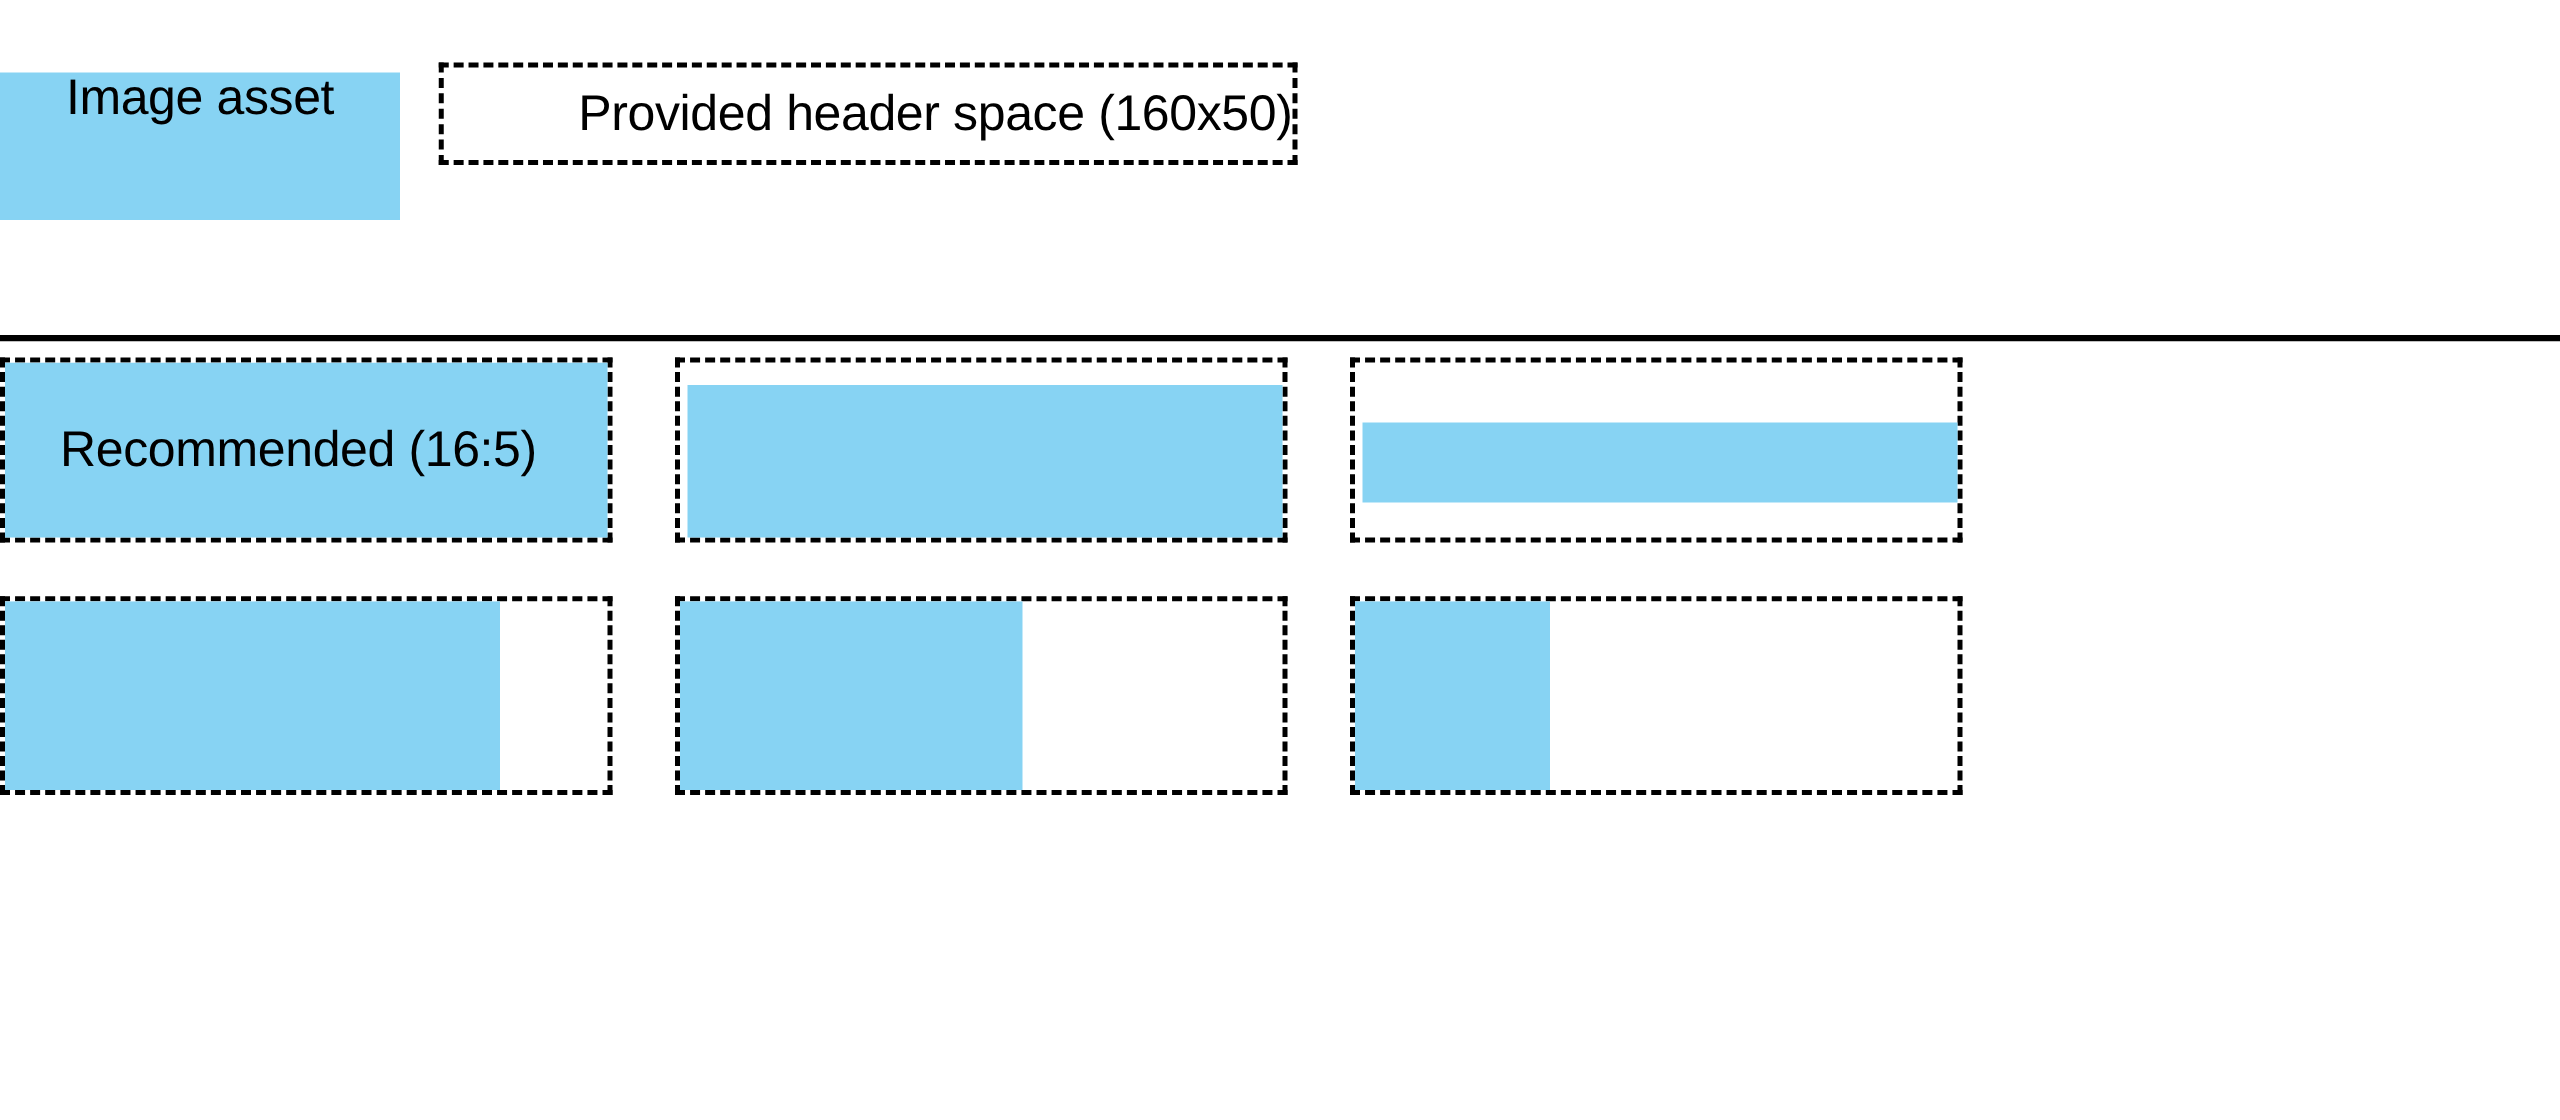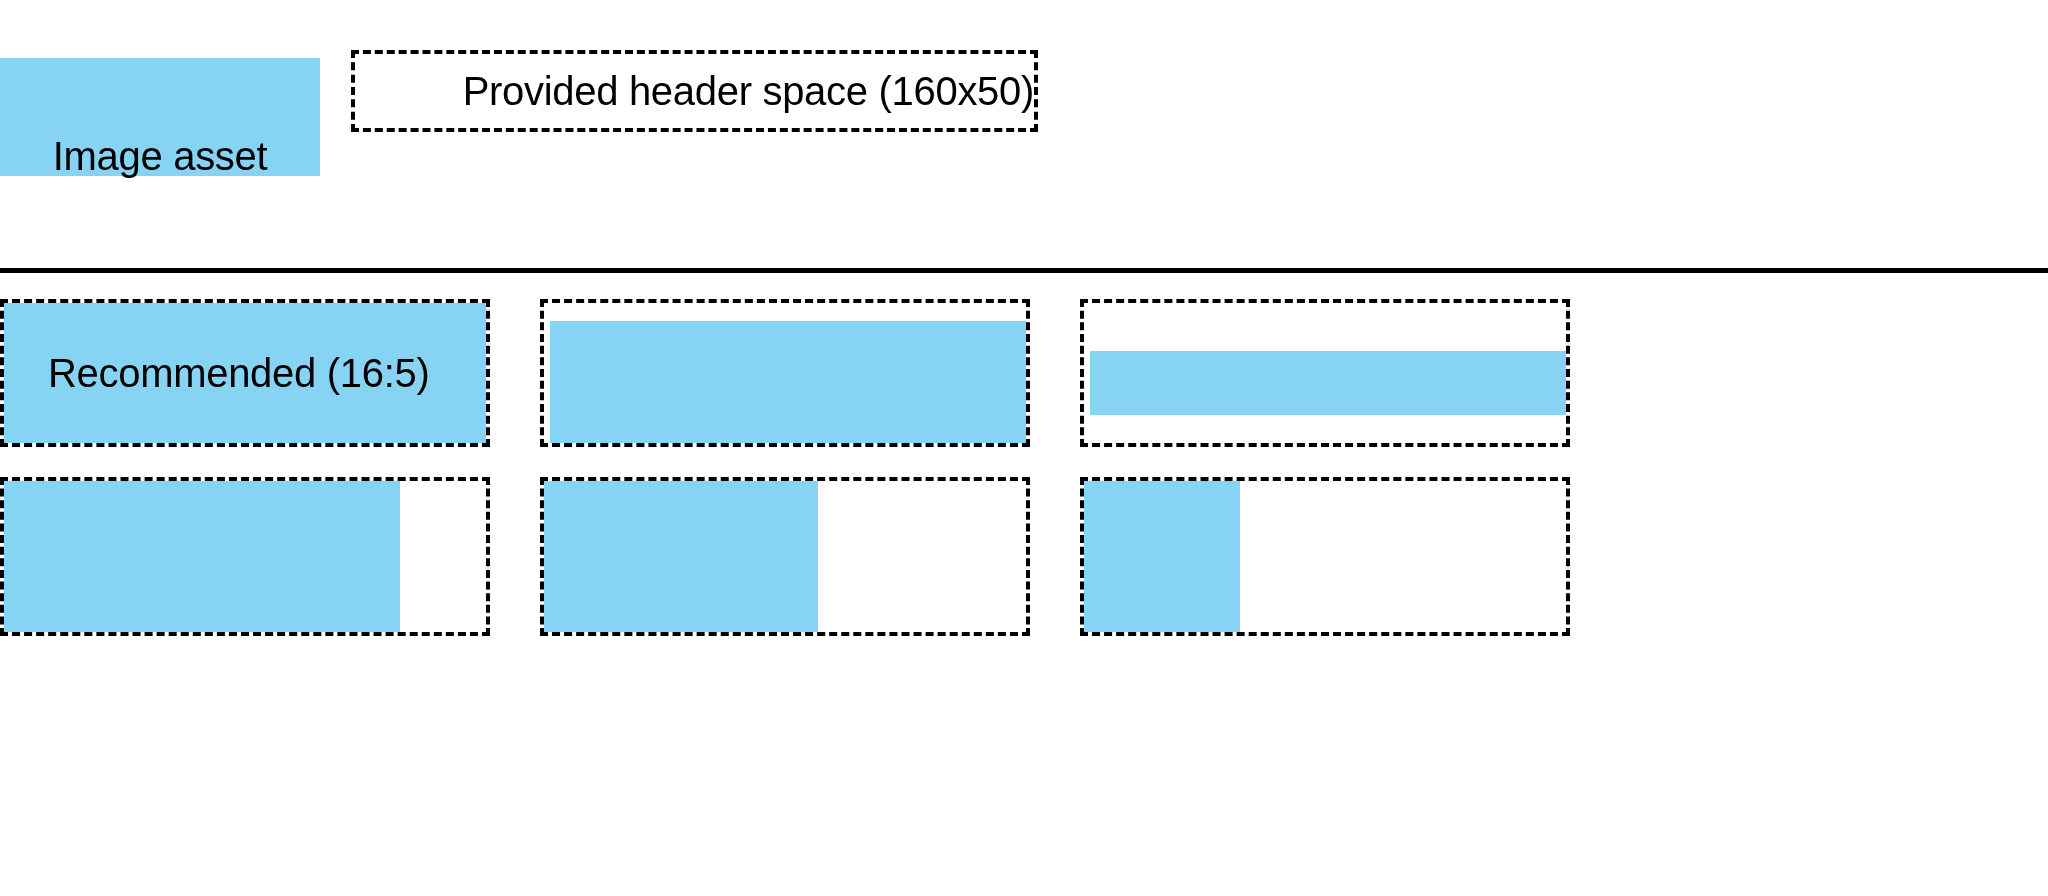--- a/index.html
+++ b/index.html
@@ -9,21 +9,21 @@
     font-family:"Liberation Sans","DejaVu Sans",sans-serif;
     overflow:hidden;
     position:relative;
   }
   .canvas{position:absolute;left:0;top:0;width:2048px;height:896px;}
 
   
   .hdr-swatch{
     position:absolute;left:0;top:58px;width:320px;height:118px;
     background:var(--blue);
-    display:flex;align-items:flex-end;justify-content:center;
+    display:flex;align-items:flex-start;justify-content:center;
   }
   .hdr-swatch-label{
     font-size:40px;color:#000;letter-spacing:-0.3px;line-height:1;
   }
   .hdr-space{
     position:absolute;left:351px;top:50px;width:687px;height:82px;
     border:4px dashed #000;
     display:flex;align-items:center;justify-content:flex-end;
     box-sizing:border-box;
   }
@@ -48,21 +48,21 @@
     background:var(--blue);
   }
   .tile-label{
     position:absolute;
     font-size:40px;color:#000;letter-spacing:-0.3px;line-height:1;
     white-space:nowrap;
     z-index:3;
   }
 
   
-  .r1{top:299px;height:148px;}
+  .r1{top:286px;height:148px;}
   .r1.c1{left:0px;width:490px;}
   .r1.c2{left:540px;width:490px;}
   .r1.c3{left:1080px;width:490px;}
 
   
   .r2{top:477px;height:159px;}
   .r2.c1{left:0px;width:490px;}
   .r2.c2{left:540px;width:490px;}
   .r2.c3{left:1080px;width:490px;}
 </style>

